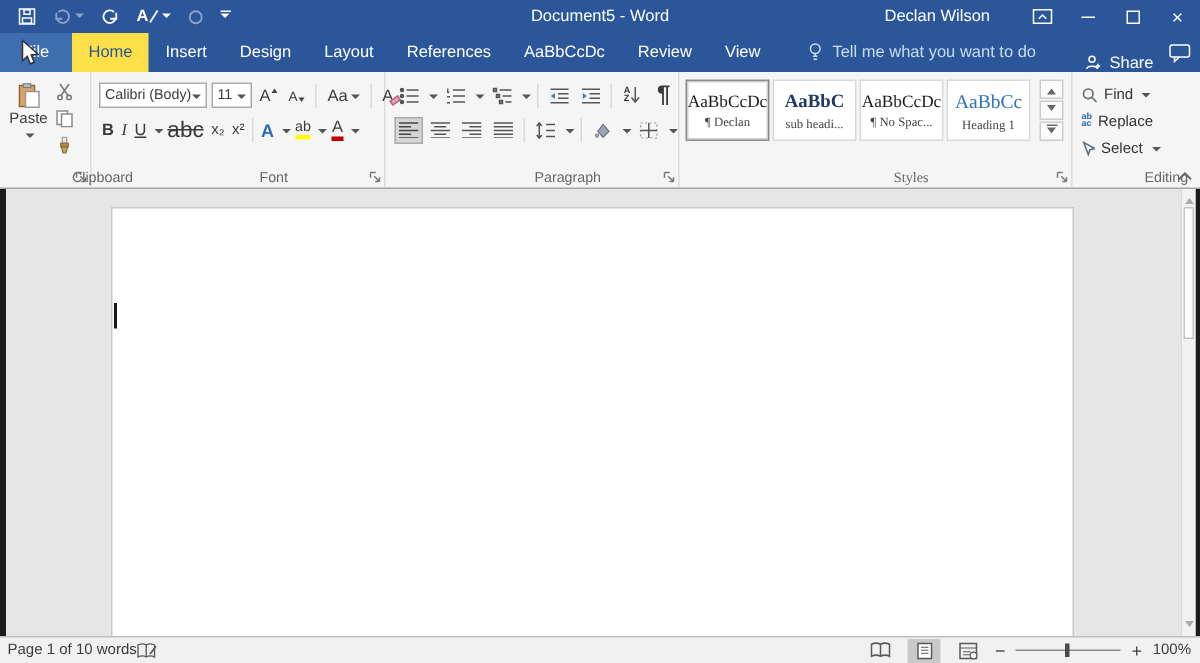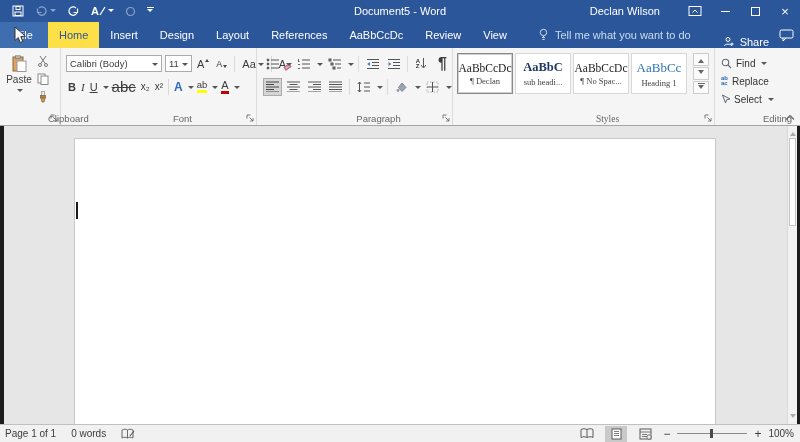--- a/index.html
+++ b/index.html
@@ -90,21 +90,21 @@
   .edgeR{position:absolute;right:0;top:0;width:3px;height:298px;background:#1c1c1c;}
   #page{position:absolute;left:74px;top:12px;width:642px;height:286px;background:#fff;
     border:1px solid #c9c9c9;border-bottom:none;}
   #caret{position:absolute;left:76px;top:76px;width:1.5px;height:17px;background:#1a1a1a;}
   #vscroll{position:absolute;right:3px;top:0;width:10px;height:298px;background:#f2f2f2;border-left:1px solid #d9d9d9;}
   #vthumb{position:absolute;left:1px;top:12px;width:7px;height:88px;background:#fefefe;border:1px solid #c4c4c4;}
   .scr-tri{position:absolute;left:2px;width:0;height:0;border:3px solid transparent;}
   
   #status{position:absolute;left:0;top:424px;width:800px;height:18px;background:#f1f1f1;
     border-top:1px solid #c0c0c0;display:flex;align-items:center;font-size:10px;color:#3b3b3b;}
-  #status .left{display:flex;gap:15px;padding-left:5px;}
+  #status .left{display:flex;padding-left:5px;}
   #status .right{margin-left:auto;display:flex;align-items:center;gap:7px;padding-right:6px;}
   .vbtn{width:22px;height:16px;display:flex;align-items:center;justify-content:center;}
   .vbtn.sel{background:#c9c9c9;}
   .ztrack{position:relative;width:70px;height:1px;background:#8a8a8a;}
   .zhandle{position:absolute;left:33px;top:-4px;width:3px;height:9px;background:#4a4a4a;}
 </style>
 </head>
 <body>
 
 <div id="titlebar">
@@ -244,21 +244,21 @@
     <div class="glabel">Clipboard</div>
     <span class="launcher">
       <svg width="8" height="8" viewBox="0 0 8 8" fill="none" stroke="#777" stroke-width="1">
           <path d="M1 1h3.5M1 1v3.5M3.5 3.5L7 7M7 7V4.2M7 7H4.2"></path>
         </svg>
       </span>
   </div>
 
   <div class="grp" style="left:61px;width:196px;">
     <div class="row" style="left:5px;top:6px;">
-      <span class="combo" style="width:96px;">
+      <span class="combo" style="width:72px;">
         <span>Calibri (Body)</span>
           <span class="dd"></span>
         </span>
       <span class="combo" style="width:27px;">
         <span>11</span>
           <span class="dd"></span>
         </span>
       <span class="ib">
           <span>A</span>
           <span class="tinytri-u"></span>

